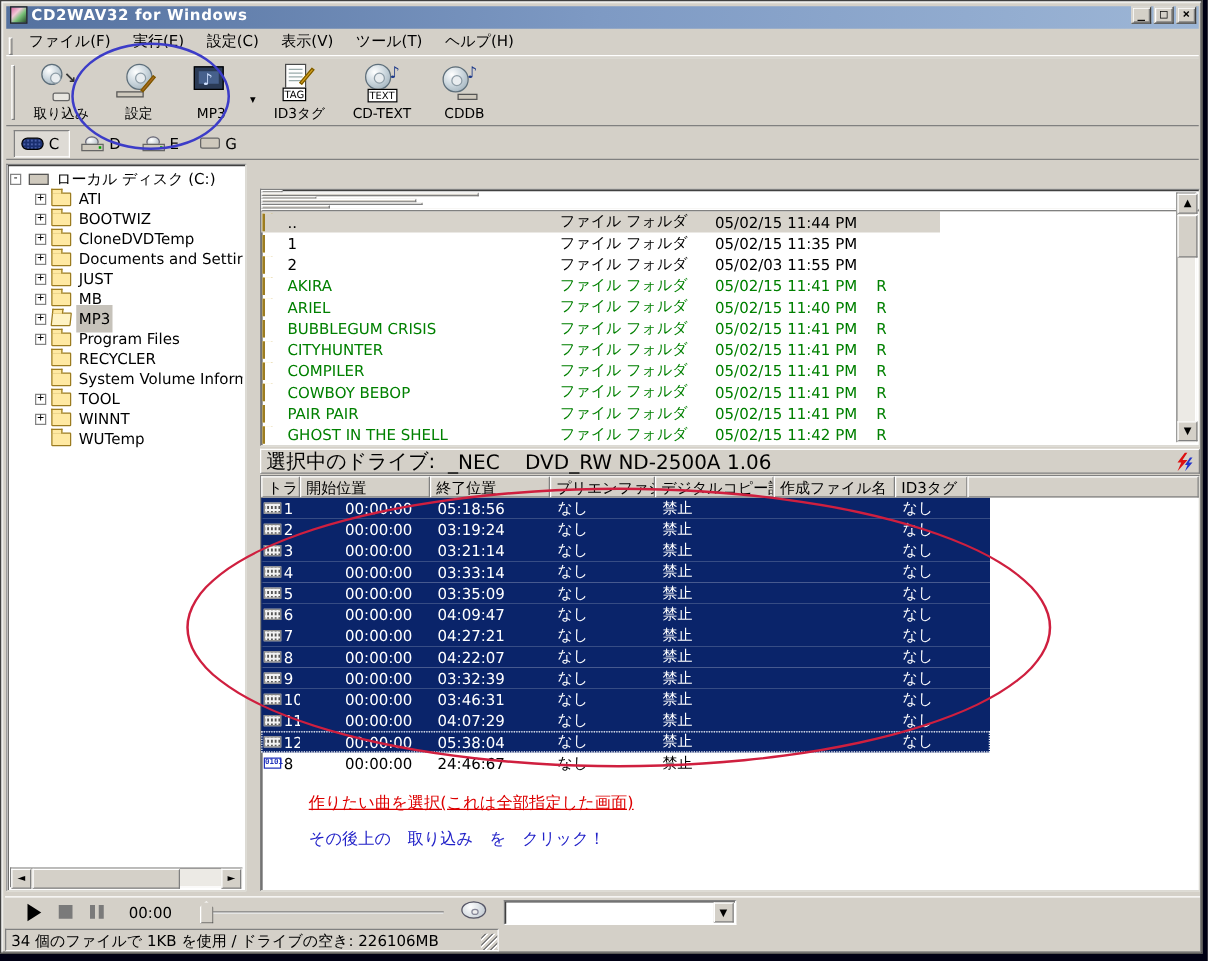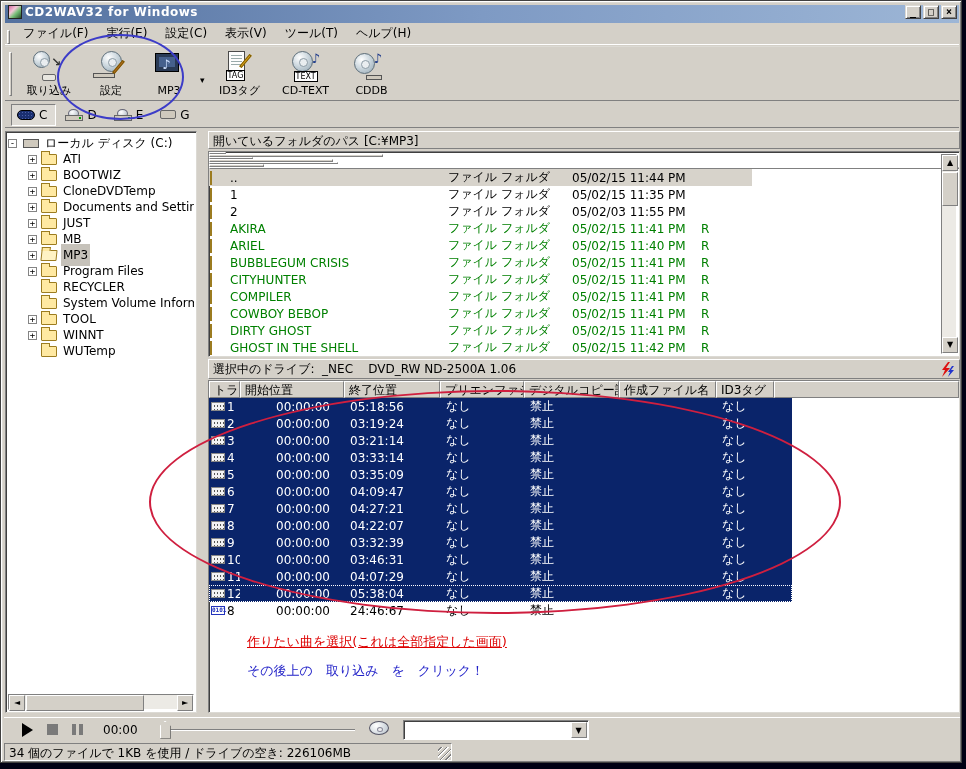--- a/index.html
+++ b/index.html
@@ -123,21 +123,21 @@
   .frow { display:flex; height:17px; align-items:center; font-size:12px; color:#000; width:543px; }
   .frow.sel { background:#d7d3cb; }
   .frow.ro { color:#008000; }
   .fcell { padding:0 4px; white-space:nowrap; overflow:hidden; }
   .sfolder { width:15px; height:10px; min-width:15px; background:#ffe9a2; border:1px solid #9c7c20; position:relative; margin-left:1px; }
   .sfolder::before { content:""; position:absolute; left:-1px; top:-3px; width:6px; height:2px; background:#ffe9a2;
                      border:1px solid #9c7c20; border-bottom:none; }
 
   .driveinfo { position:absolute; left:0; top:228px; width:752px; height:20px; background:#d4d0c8;
                border:1px solid; border-color:#ffffff #808080 #808080 #ffffff;
-               font-size:12px; display:flex; align-items:center; padding:0 4px; white-space:pre; }
+               font-size:16px; display:flex; align-items:center; padding:0 4px; white-space:pre; }
 
   .trackpanel { position:absolute; left:0; top:249px; width:752px; height:333px; background:#ffffff; }
   .thead { display:flex; height:17px; }
   .tw0{width:31px;} .tw1{width:104px;} .tw2{width:96px;} .tw3{width:84px;}
   .tw4{width:95px;} .tw5{width:97px;} .tw6{width:58px;} .twfill{flex:1;}
   .trow2 { display:flex; height:17px; align-items:center; font-size:12px; width:583px; color:#000; }
   .trow2.sel { background:#0a246a; color:#ffffff; }
   .trow2.focus { outline:1px dotted #ffffff; outline-offset:-1px; }
   .tcell { padding:0 6px; white-space:nowrap; overflow:hidden; }
   .tcell.c0 { display:flex; align-items:center; gap:2px; padding:0 2px; }
@@ -177,21 +177,21 @@
                         background:#eee; border:1px solid #889; }
   .combo { position:relative; width:186px; height:20px; background:#ffffff; margin-left:12px;
            border:1px solid; border-color:#808080 #ffffff #ffffff #808080;
            box-shadow: inset 1px 1px 0 #404040; }
   .combo .cbtn { position:absolute; right:1px; top:1px; width:16px; height:16px; font-size:8px; line-height:15px; text-align:center; }
 
   
   .statusbar { position:absolute; left:3px; top:742px; width:956px; height:19px; display:flex; gap:3px; }
   .spane { height:18px; border:1px solid; border-color:#808080 #ffffff #ffffff #808080;
            font-size:12px; padding:1px 4px; white-space:nowrap; overflow:hidden; }
-  .sp1 { width:464px; } .sp2 { width:448px; position:relative; }
+  .sp1 { width:464px; } .sp2 { width:395px; position:relative; }
   .gripcorner { position:absolute; right:0; bottom:0; width:13px; height:13px;
     background:repeating-linear-gradient(135deg, transparent 0 2px, #808080 2px 3px, #ffffff 3px 4px); }
 </style>
 </head>
 <body>
 
 <div class="win">
 
   <div class="titlebar">
     <div class="appicon"></div>
@@ -391,21 +391,20 @@
       </div>
       <div class="hscroll sunken">
         <div class="sb-btn raised">◄</div>
         <div class="hthumb raised"></div>
         <div class="sb-btn raised" style="margin-left:auto;">►</div>
       </div>
     </div>
 
     <div class="rightpanel">
 
-      <div class="pathbar">開いているフォルダのパス [C:¥MP3]</div>
 
       <div class="filelist sunken2">
         <div class="flhead">
           <div class="hcell fw0"></div>
           <div class="hcell fw1">ファイル名</div>
           <div class="hcell fw2">サイズ</div>
           <div class="hcell fw3">種類</div>
           <div class="hcell fw4">日付</div>
           <div class="hcell fw5">属性</div>
           <div class="hcell fwfill"></div>
@@ -488,21 +487,21 @@
               <div class="fcell fw0" style="padding:0;"><span class="sfolder"></span></div>
               <div class="fcell fw1">COWBOY BEBOP</div>
               <div class="fcell fw2"></div>
               <div class="fcell fw3">ファイル フォルダ</div>
               <div class="fcell fw4">05/02/15 11:41 PM</div>
               <div class="fcell fw5">R</div>
             </div>
 
             <div class="frow ro">
               <div class="fcell fw0" style="padding:0;"><span class="sfolder"></span></div>
-              <div class="fcell fw1">DIRTY GHOST</div>
+              <div class="fcell fw1">PAIR PAIR</div>
               <div class="fcell fw2"></div>
               <div class="fcell fw3">ファイル フォルダ</div>
               <div class="fcell fw4">05/02/15 11:41 PM</div>
               <div class="fcell fw5">R</div>
             </div>
 
             <div class="frow ro">
               <div class="fcell fw0" style="padding:0;"><span class="sfolder"></span></div>
               <div class="fcell fw1">GHOST IN THE SHELL</div>
               <div class="fcell fw2"></div>

